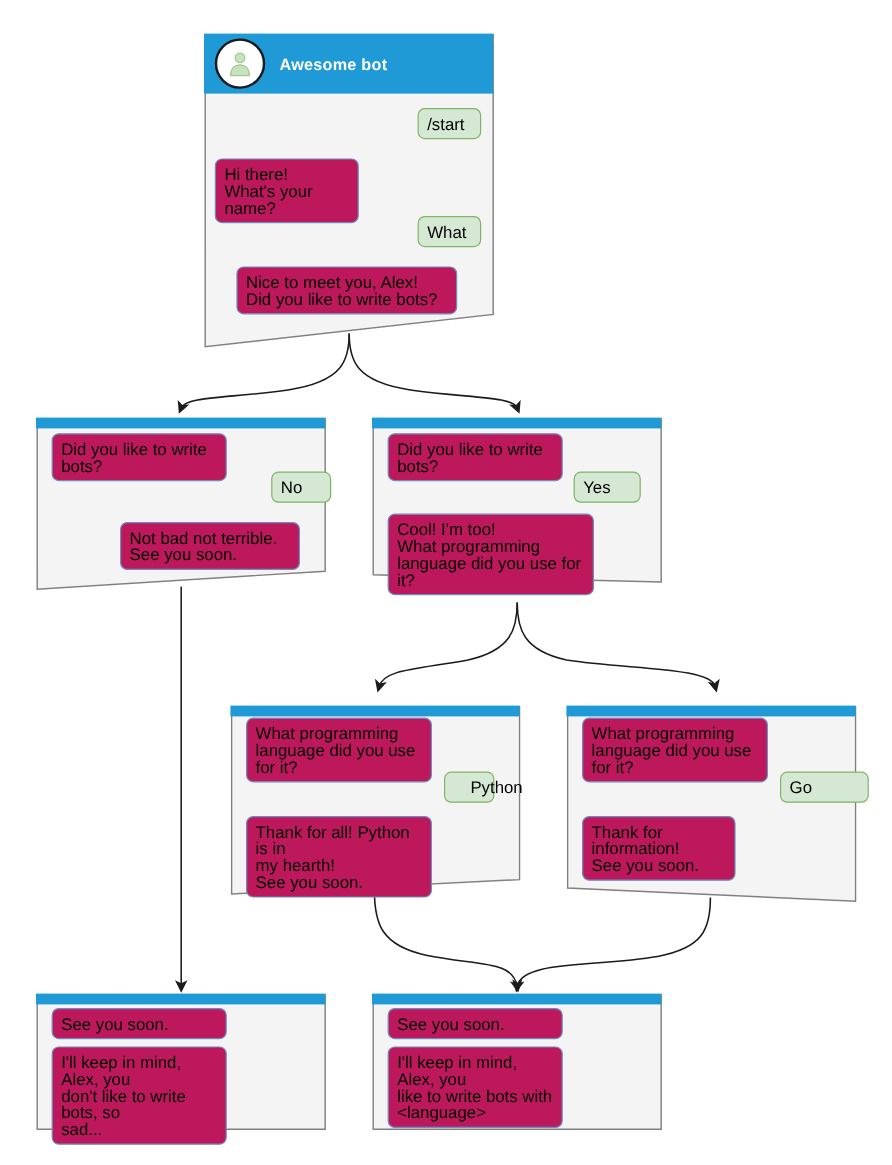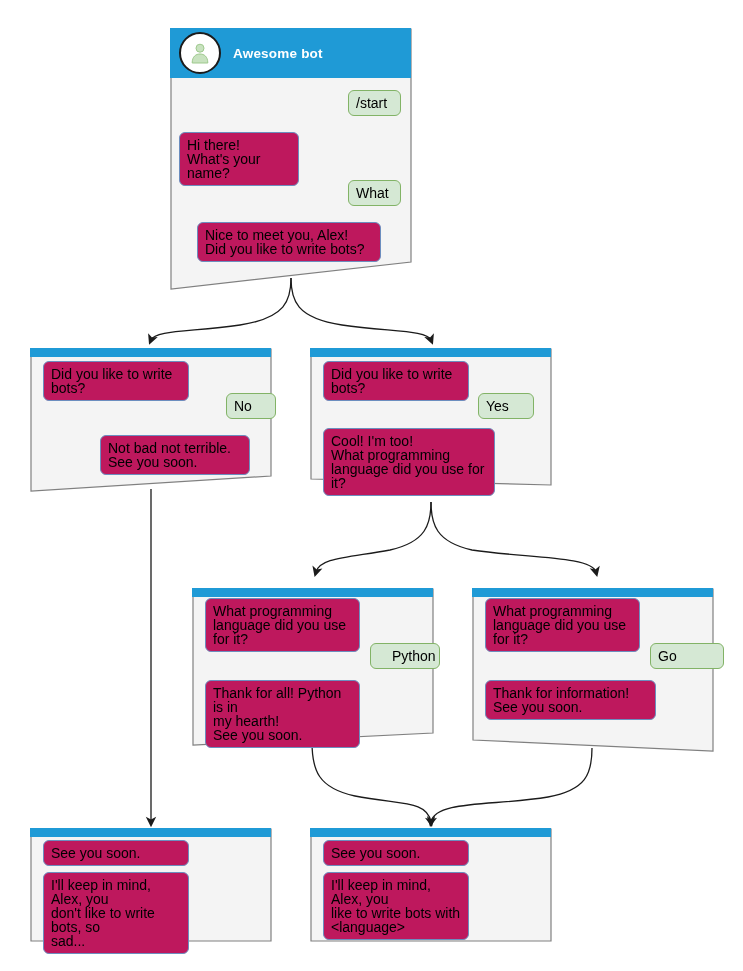--- a/index.html
+++ b/index.html
@@ -111,37 +111,37 @@
   </div>
 
   <div class="node" style="left:192px;top:588px;width:242px;height:158px;">
     <svg class="node-shape" viewBox="0 0 242 158" preserveAspectRatio="none">
       <polygon points="1,1 241,1 241,145 1,157" fill="#f4f4f4" stroke="#808080" stroke-width="1.2"></polygon>
     </svg>
     <div class="hdr small" style="width:241px;"></div>
     <div class="chat">
       <div class="msg bot" style="left:13px;top:10px;width:155px;">What programming
 language did you use for it?</div>
-      <div class="msg user" style="left:178px;top:55px;width:70px;padding-left:21px;">Python</div>
+      <div class="msg user" style="left:178px;top:55px;width:42px;padding-left:21px;">Python</div>
       <div class="msg bot" style="left:13px;top:92px;width:155px;">Thank for all! Python is in
 my hearth!
 See you soon.</div>
     </div>
   </div>
 
   <div class="node" style="left:472px;top:588px;width:242px;height:164px;">
     <svg class="node-shape" viewBox="0 0 242 164" preserveAspectRatio="none">
       <polygon points="1,1 241,1 241,163 1,152" fill="#f4f4f4" stroke="#808080" stroke-width="1.2"></polygon>
     </svg>
     <div class="hdr small" style="width:241px;"></div>
     <div class="chat">
       <div class="msg bot" style="left:13px;top:10px;width:155px;">What programming
 language did you use for it?</div>
       <div class="msg user" style="left:178px;top:55px;width:74px;">Go</div>
-      <div class="msg bot" style="left:13px;top:92px;width:171px;">Thank for information!
+      <div class="msg bot" style="left:13px;top:92px;width:128px;">Thank for information!
 See you soon.</div>
     </div>
   </div>
 
   <div class="node" style="left:30px;top:828px;width:242px;height:114px;">
     <svg class="node-shape" viewBox="0 0 242 114" preserveAspectRatio="none">
       <polygon points="1,1 241,1 241,113 1,113" fill="#f4f4f4" stroke="#808080" stroke-width="1.2"></polygon>
     </svg>
     <div class="hdr small" style="width:241px;"></div>
     <div class="chat">

